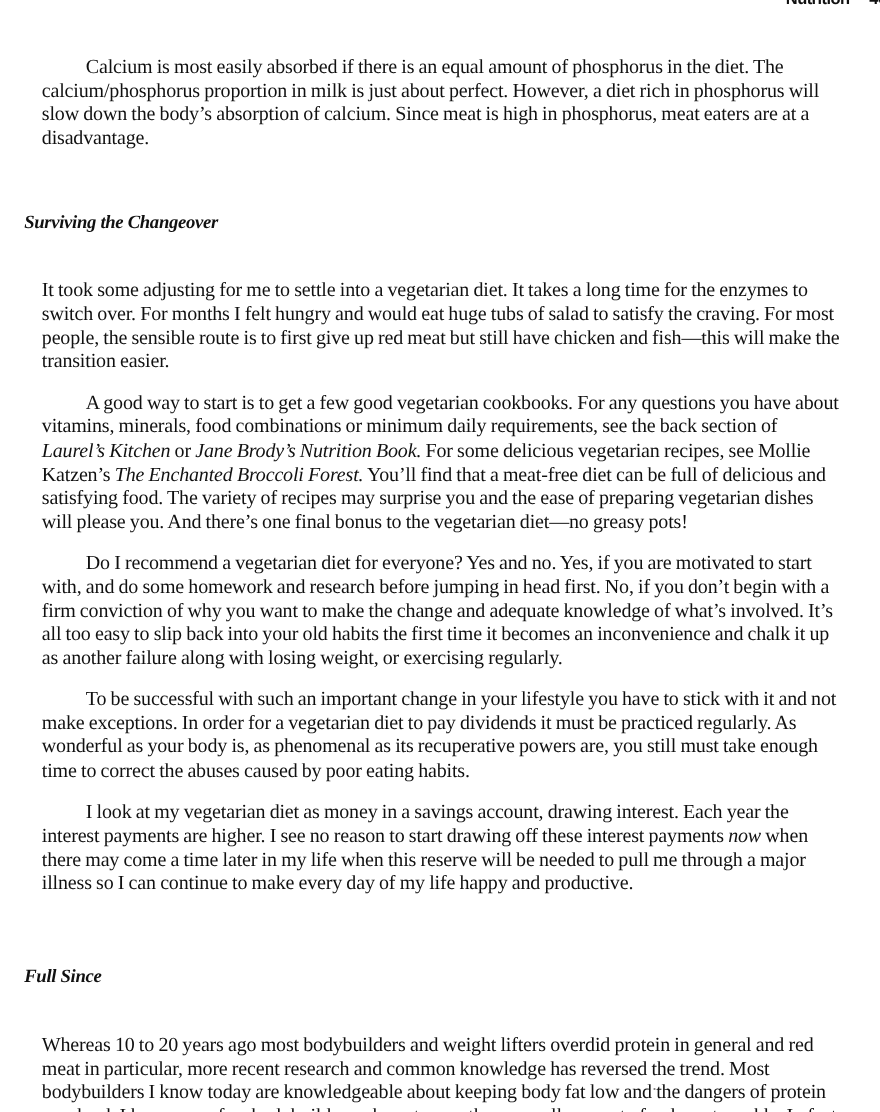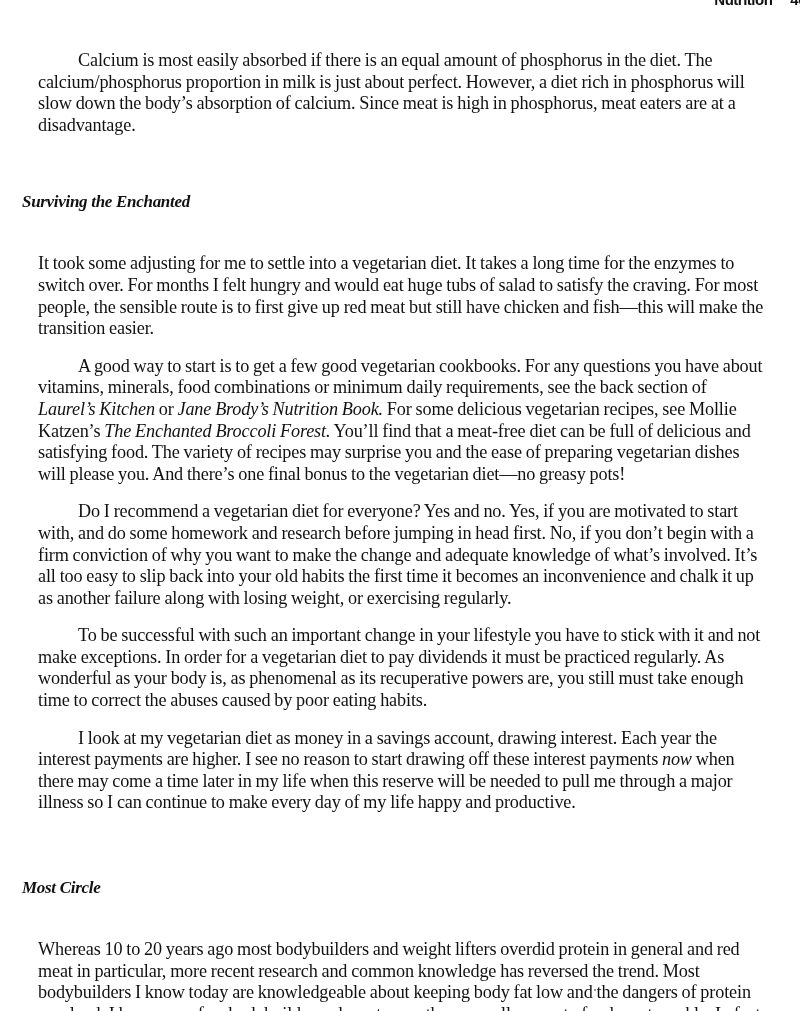--- a/index.html
+++ b/index.html
@@ -82,38 +82,38 @@
   <span>Nutrition</span><span class="page-num">40</span>
 </div>
 
 <div class="page">
 
   <p class="indent">Calcium is most easily absorbed if there is an equal amount of phosphorus in the diet. The calcium/phosphorus proportion in milk is just about perfect. However, a diet rich in phosphorus will slow down the body’s absorption of calcium. Since meat is high in phosphorus, meat eaters are at a disadvantage.</p>
 
   <div class="gap-lg"></div>
 
   <section>
-    <h2 class="section-head">Surviving the Enchanted</h2>
+    <h2 class="section-head">Surviving the Changeover</h2>
     <div class="gap-md"></div>
 
     <p>It took some adjusting for me to settle into a vegetarian diet. It takes a long time for the enzymes to switch over. For months I felt hungry and would eat huge tubs of salad to satisfy the craving. For most people, the sensible route is to first give up red meat but still have chicken and fish—this will make the transition easier.</p>
 
     <p class="indent"><span>A good way to start is to get a few good vegetarian cookbooks. For any questions you have about vitamins, minerals, food combinations or minimum daily requirements, see the back section of </span><i>Laurel’s Kitchen</i><span> or </span><i>Jane Brody’s Nutrition Book.</i><span> For some delicious vegetarian recipes, see Mollie Katzen’s </span><i>The Enchanted Broccoli Forest.</i><span> You’ll find that a meat-free diet can be full of delicious and satisfying food. The variety of recipes may surprise you and the ease of preparing vegetarian dishes will please you. And there’s one final bonus to the vegetarian diet—no greasy pots!</span></p>
 
     <p class="indent">Do I recommend a vegetarian diet for everyone? Yes and no. Yes, if you are motivated to start with, and do some homework and research before jumping in head first. No, if you don’t begin with a firm conviction of why you want to make the change and adequate knowledge of what’s involved. It’s all too easy to slip back into your old habits the first time it becomes an inconvenience and chalk it up as another failure along with losing weight, or exercising regularly.</p>
 
     <p class="indent">To be successful with such an important change in your lifestyle you have to stick with it and not make exceptions. In order for a vegetarian diet to pay dividends it must be practiced regularly. As wonderful as your body is, as phenomenal as its recuperative powers are, you still must take enough time to correct the abuses caused by poor eating habits.</p>
 
     <p class="indent"><span>I look at my vegetarian diet as money in a savings account, drawing interest. Each year the interest payments are higher. I see no reason to start drawing off these interest payments </span><i>now</i><span> when there may come a time later in my life when this reserve will be needed to pull me through a major illness so I can continue to make every day of my life happy and productive.</span></p>
   </section>
 
   <div class="gap-xl"></div>
 
   <section>
-    <h2 class="section-head">Most Circle</h2>
+    <h2 class="section-head">Full Since</h2>
     <div class="gap-md"></div>
 
     <p><span>Whereas 10 to 20 years ago most bodybuilders and weight lifters overdid protein in general and red meat in particular, more recent research and common knowledge has reversed the trend. Most bodybuilders I know today are knowledgeable about keeping body fat low and the dangers of protein overload. I know very few bodybuilders who eat more than a small amount of red meat weekly. In fact, since people know I’m a vegetarian I get calls and letters from bodybuilders—about once a day—for information on how to eliminate red meat from their diets. It’s a changing world!</span><span class="end-mark"></span></p>
   </section>
 
 </div>
 
 <div class="speck"></div>
 
 </body></html>

